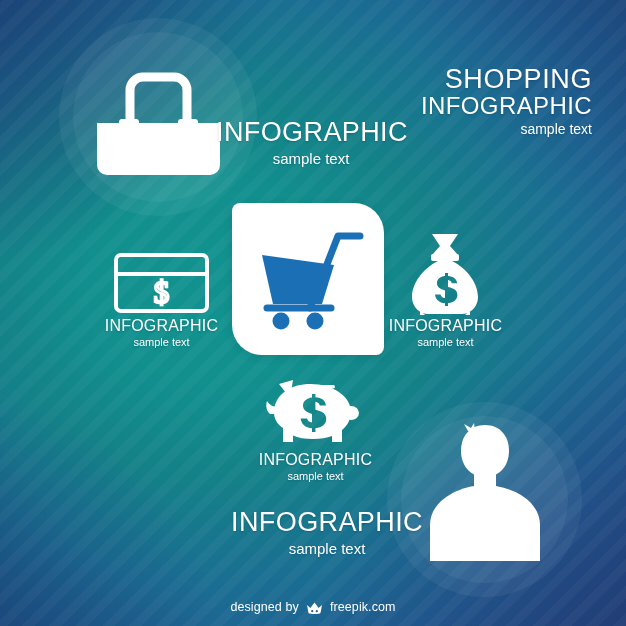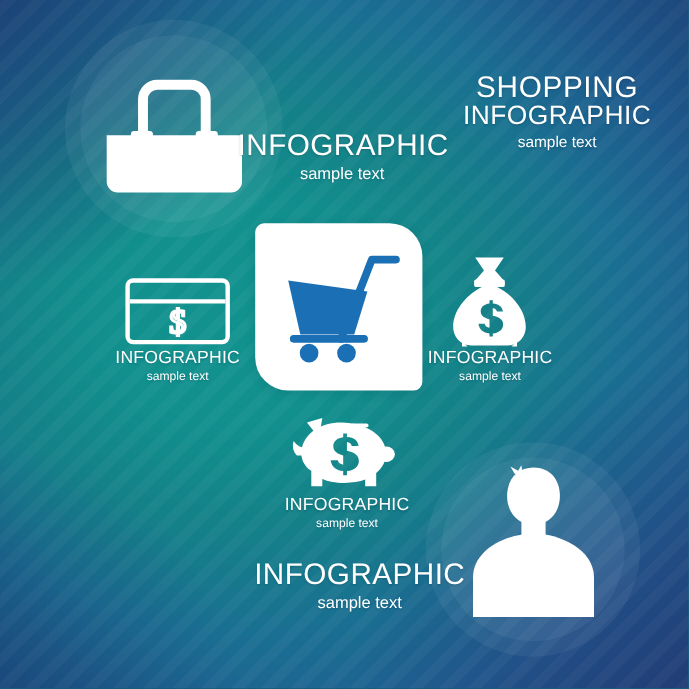--- a/index.html
+++ b/index.html
@@ -93,21 +93,21 @@
     font-weight: 400;
   }
   .label.big .l1  { font-size: 27px; letter-spacing: .4px; }
   .label.big .l2  { font-size: 15px; margin-top: 4px; }
   .label.small .l1 { font-size: 16px; }
   .label.small .l2 { font-size: 11px; margin-top: 2px; }
 
   
   .heading {
     position: absolute;
-    text-align: center;
+    text-align: right;
     color: #fff;
     line-height: 1.0;
     text-shadow: 0 1px 2px rgba(0,40,60,.25);
     white-space: nowrap;
   }
   .heading .h1 { display:block; font-size: 27px; font-weight: 400; letter-spacing: .6px; }
   .heading .h2 { display:block; font-size: 24px; font-weight: 400; letter-spacing: .4px; margin-top: 1px; }
   .heading .h3 { display:block; font-size: 14px; font-weight: 400; margin-top: 4px; }
 
   
@@ -267,14 +267,26 @@
 
         <path d="M61 64 C84 64 116 78 116 104 L116 140 L6 140 L6 104 C6 78 38 64 61 64 Z" fill="#ffffff"></path>
       </svg>
     </div>
     <div class="label big" style="left:222px; top:508px; width:210px;">
       <span class="l1">INFOGRAPHIC</span>
       <span class="l2">sample text</span>
     </div>
   </div>
 
+  <div class="footer">
+    <span>designed by</span>
+    <span class="crown">
+      <svg width="17" height="13" viewBox="0 0 17 13">
+        <path d="M1 4 L4.4 7 L8.5 1.4 L12.6 7 L16 4 L14.6 11.4 C14.6 12.4 11.6 13 8.5 13
+                 C5.4 13 2.4 12.4 2.4 11.4 Z" fill="#ffffff"></path>
+        <circle cx="6.2" cy="10.2" r="1.1" fill="#2a5a86"></circle>
+        <circle cx="10.8" cy="10.2" r="1.1" fill="#2a5a86"></circle>
+      </svg>
+    </span>
+    <span>freepik.com</span>
+  </div>
 
 </div>
 
 </body></html>

